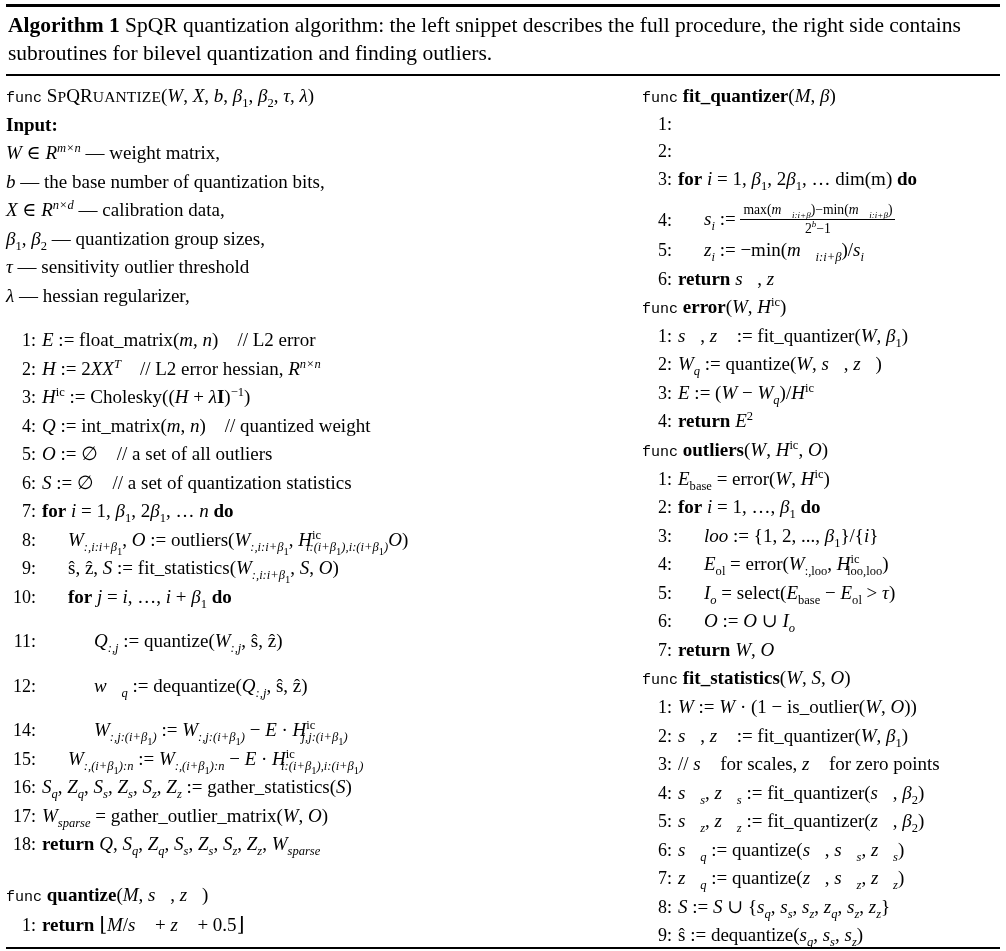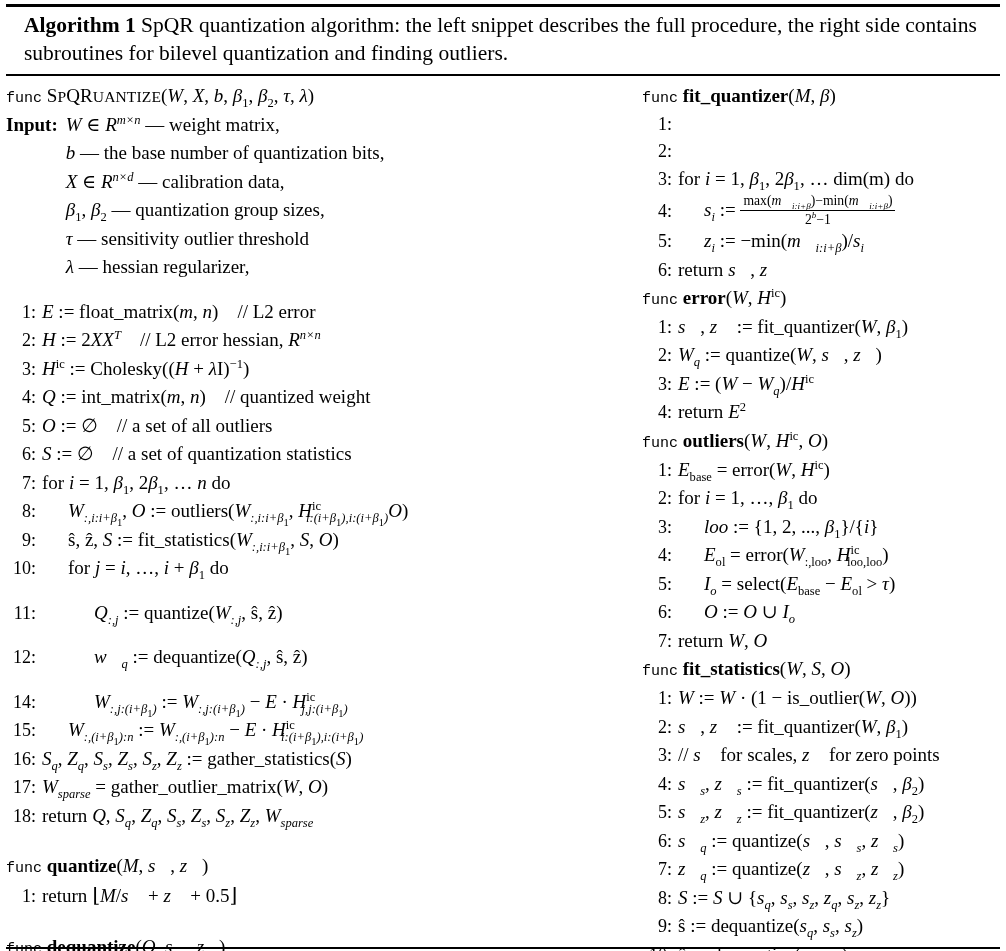--- a/index.html
+++ b/index.html
@@ -36,21 +36,20 @@
     height: 2px;
     background: #000;
     margin: 0 6px 0 6px;
   }
 
   .caption {
     padding: 5px 15px 4px 8px;
     font-size: 21.5px;
     line-height: 1.28;
     text-align: left;
-    margin-left: 16px;
   }
   .caption .algname {
     font-weight: bold;
   }
 
   .columns {
     display: flex;
     flex-direction: row;
     align-items: flex-start;
     padding: 6px 6px 0 6px;
@@ -100,35 +99,35 @@
   }
   .lw30 { width: 30px; }
   .body {
     flex: 1 1 auto;
   }
   .ind1 { padding-left: 26px; }
   .ind2 { padding-left: 52px; margin-top: 16px; }
 
   .inputblk {
     display: flex;
-    flex-direction: row;
+    flex-direction: column;
     font-size: 19px;
     line-height: 1.5;
   }
   .inputlbl {
     font-weight: bold;
     flex: 0 0 auto;
     padding-right: 8px;
   }
   .inputlist > div {
     white-space: nowrap;
   }
 
   i.v { font-style: italic; }
-  .bold { font-weight: normal; }
+  .bold { font-weight: bold; }
   .rm { font-style: normal; }
   .cal { font-family: "Liberation Serif", serif; font-style: italic; }
 
   sub, sup {
     font-size: 0.66em;
     line-height: 0;
     font-style: italic;
   }
   sub.rm, sup.rm { font-style: normal; }
   sub sub, sub sup { font-size: 0.85em; }
@@ -140,20 +139,21 @@
     display: inline-block;
     vertical-align: -0.52em;
     text-align: center;
     font-size: 0.72em;
     line-height: 1.12;
   }
   .frac .fnum {
     display: block;
     padding: 0 3px 1px 3px;
     border-bottom: 1.4px solid #000;
+    margin-top: 9px;
   }
   .frac .fden {
     display: block;
     padding: 1px 3px 0 3px;
     font-family: Liberation Serif, serif;
   }
   .fl { font-size: 1.05em; }
 </style>
 </head>
 <body>

